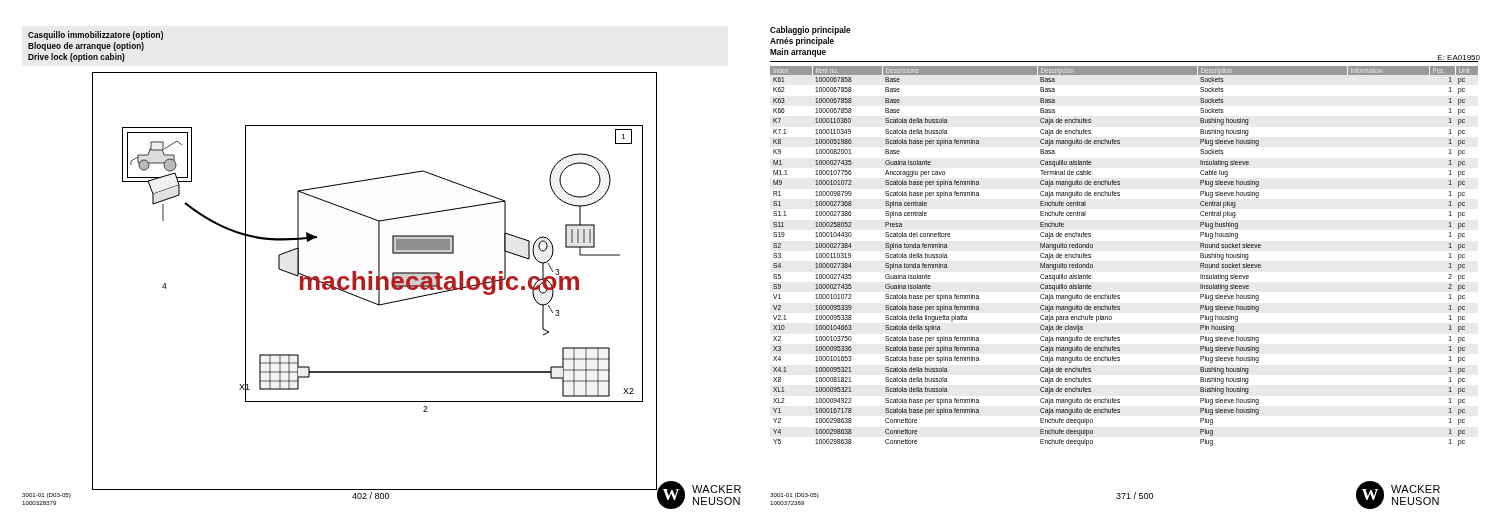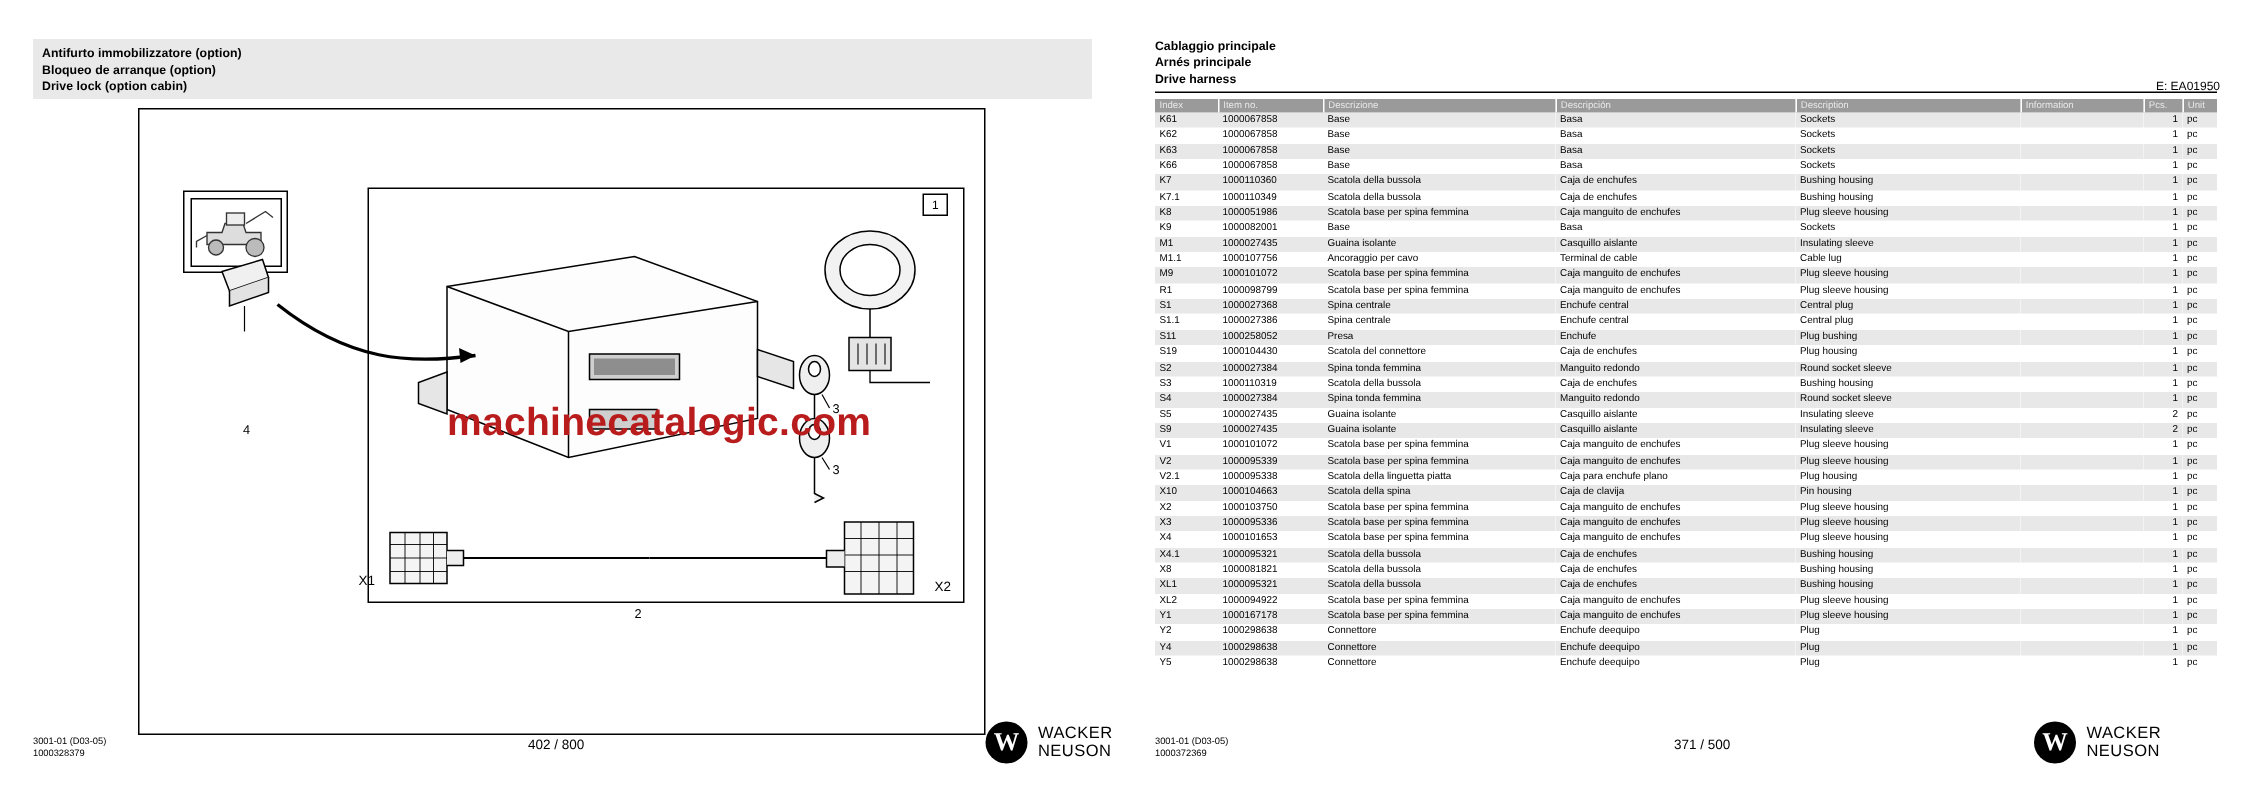--- a/index.html
+++ b/index.html
@@ -228,21 +228,21 @@
     line-height: 8px;
   }
   svg.art { position: absolute; left: 0; top: 0; overflow: visible; }
 </style>
 </head>
 <body>
 
 <div class="page" id="left-page">
 
   <div class="left-header">
-    <div>Antifurto immobilizzatore (option)</div>
+    <div>Casquillo immobilizzatore (option)</div>
     <div>Bloqueo de arranque (option)</div>
     <div>Drive lock (option cabin)</div>
   </div>
 
   <div class="fig-frame">
 
     <div class="inner-frame"></div>
     <div class="callout-1">1</div>
 
     <div class="thumb-box">
@@ -343,21 +343,21 @@
       <div class="logo-text">NEUSON</div>
     </div>
   </div>
 </div>
 
 <div class="page" id="right-page">
 
   <div class="right-header">
     <div class="t">Cablaggio principale</div>
     <div class="t">Arnés principale</div>
-    <div class="t">Drive harness</div>
+    <div class="t">Main arranque</div>
     <div class="rule"></div>
   </div>
 
   <div class="ea-code">E: EA01950</div>
 
   <table class="parts">
     <colgroup>
       <col style="width:42px">
       <col style="width:70px">
       <col style="width:155px">

